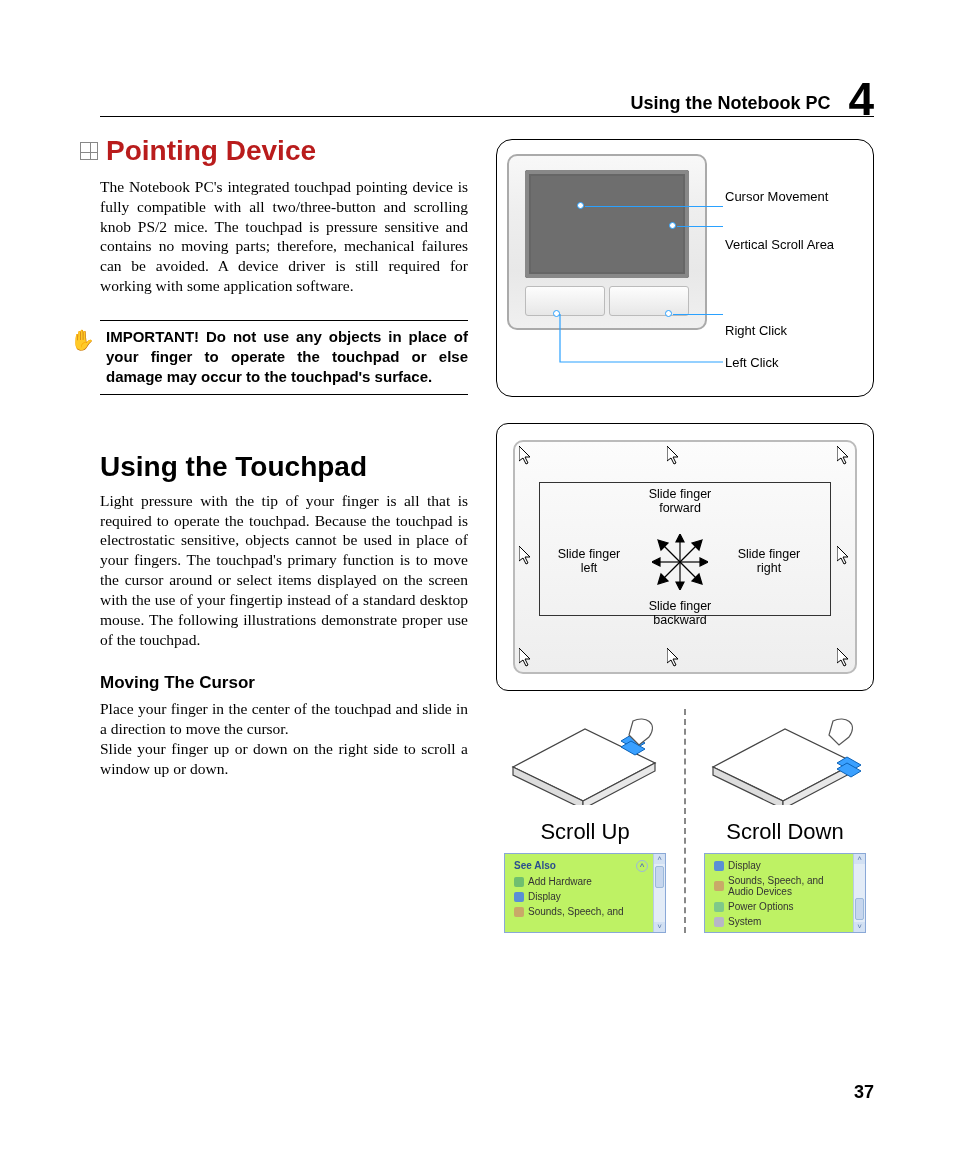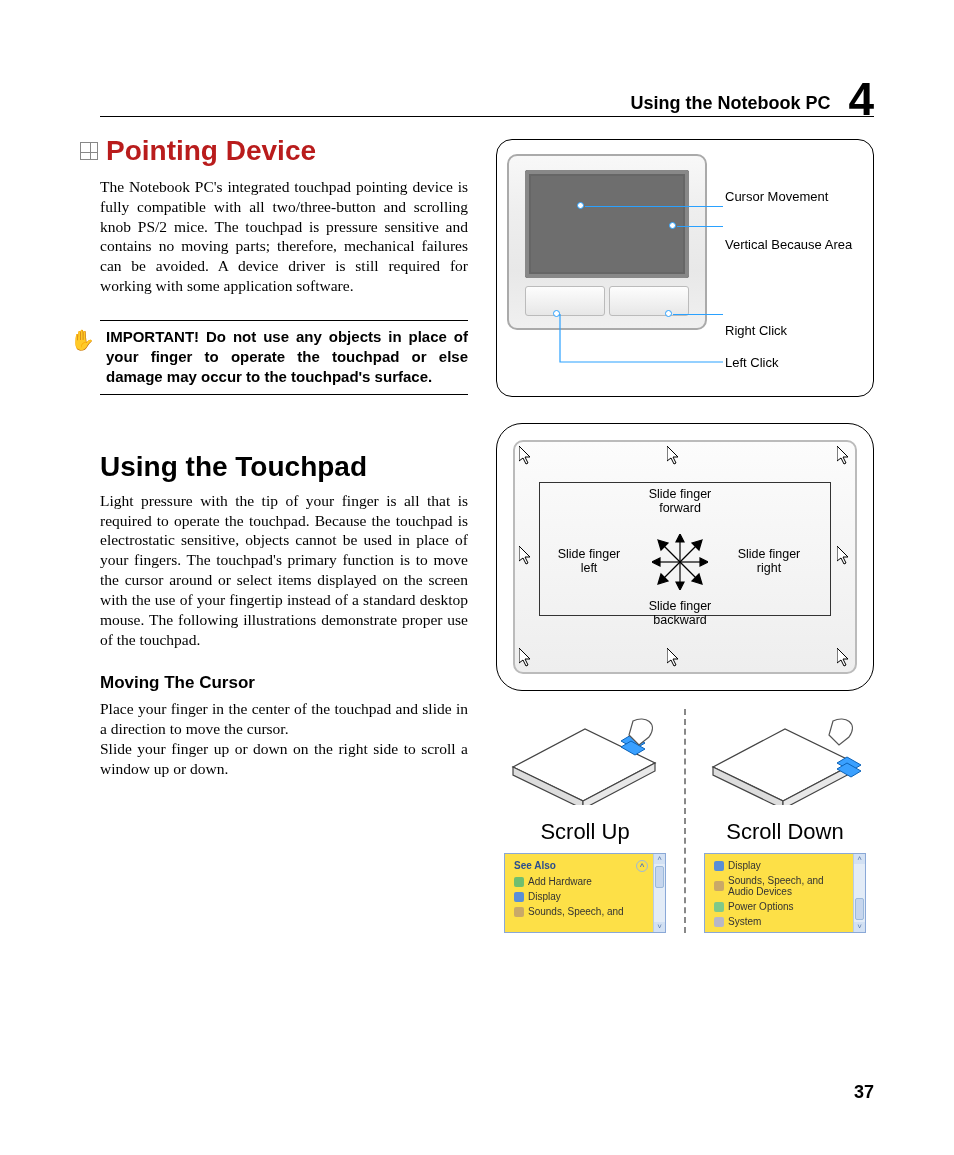--- a/index.html
+++ b/index.html
@@ -123,21 +123,21 @@
   .fig1 .lead { position: absolute; border-top: 1.2px solid #2aa1ff; }
   .fig1 .label {
     position: absolute; font-family: Helvetica, Arial, sans-serif;
     font-size: 13px; line-height: 1.15;
     left: 228px;
   }
 
   
   .fig2 {
     border: 1.5px solid #000;
-    border-radius: 26px;
+    border-radius: 12px;
     padding: 12px;
     height: 268px;
     position: relative;
     margin-top: 6px;
   }
   .tp-frame {
     position: absolute; left: 16px; right: 16px; top: 16px; bottom: 16px;
     border: 2px solid #bbb; border-radius: 10px;
     background: linear-gradient(#fcfcfc,#eee);
   }
@@ -160,21 +160,21 @@
     width: 0; border-left: 2px dashed #888;
     align-self: stretch;
   }
   .scroll-caption {
     font-family: Helvetica, Arial, sans-serif;
     font-size: 22px;
     margin: 10px 0 8px;
   }
   .mini-panel {
     border: 1px solid #8aa8d7;
-    background: #fde047;
+    background: #bef264;
     font-family: Tahoma, Arial, sans-serif;
     font-size: 10px;
     text-align: left;
     width: 162px;
     height: 80px;
     margin: 0 auto;
     position: relative;
     padding: 4px 14px 4px 6px;
     overflow: hidden;
   }
@@ -237,21 +237,21 @@
           <div class="tp-btn"></div>
         </div>
       </div>
 
       <div class="dot" style="left:80px; top:62px"></div>
       <div class="lead" style="left:88px; top:66px; width:138px"></div>
       <div class="label" style="top:50px">Cursor Movement</div>
 
       <div class="dot" style="left:172px; top:82px"></div>
       <div class="lead" style="left:180px; top:86px; width:46px"></div>
-      <div class="label" style="top:98px">Vertical Because Area</div>
+      <div class="label" style="top:98px">Vertical Scroll Area</div>
 
       <div class="dot" style="left:168px; top:170px"></div>
       <div class="lead" style="left:176px; top:174px; width:50px"></div>
       <div class="label" style="top:184px">Right Click</div>
 
       <div class="dot" style="left:56px; top:170px"></div>
       <svg style="position:absolute; left:60px; top:174px; width:166px; height:60px">
         <polyline points="3,0 3,48 166,48" fill="none" stroke="#2aa1ff" stroke-width="1.2"></polyline>
       </svg>
       <div class="label" style="top:216px">Left Click</div>

